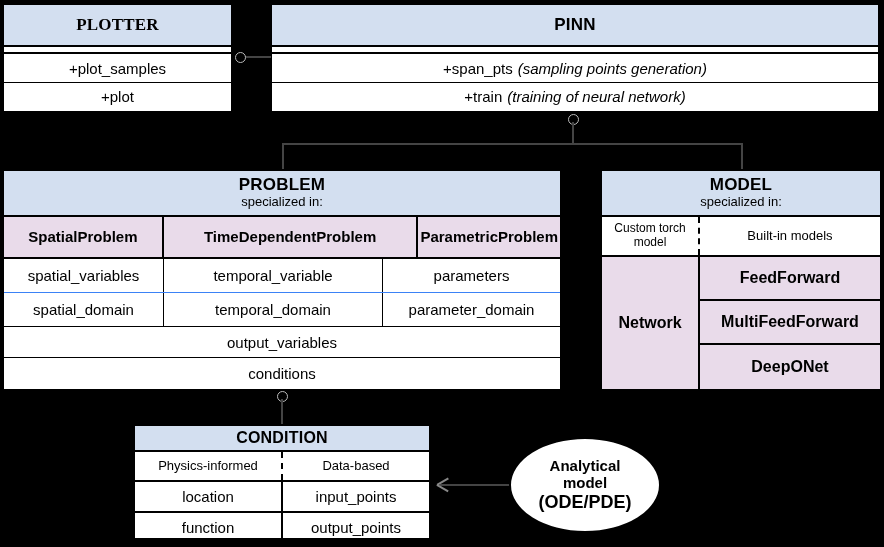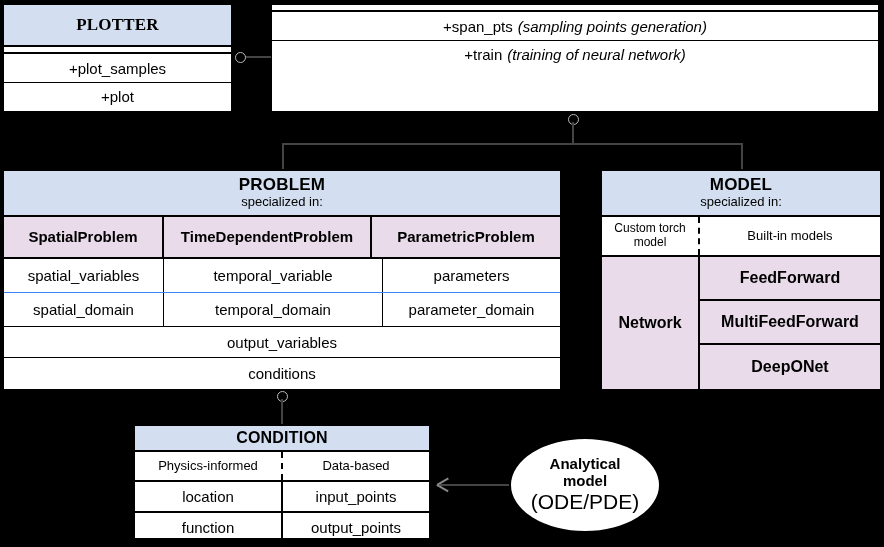--- a/index.html
+++ b/index.html
@@ -35,21 +35,21 @@
   .circ{position:absolute;border:1.5px solid #bbb;border-radius:50%;
         background:#000;width:9px;height:9px;}
 
   
   .ellipse{position:absolute;box-sizing:border-box;background:#fff;
            border:2px solid #000;border-radius:50%;
            display:flex;flex-direction:column;align-items:center;justify-content:center;
            text-align:center;line-height:1.12;}
   .ellipse .l1{font-size:15px;font-weight:700;}
   .ellipse .l2{font-size:15px;font-weight:700;}
-  .ellipse .l3{font-size:21px;font-weight:400;text-align:right;}
+  .ellipse .l3{font-size:18px;font-weight:700;text-align:right;}
 
   
   .arrowL{position:absolute;width:0;height:0;}
   .arrowL:before,.arrowL:after{content:"";position:absolute;background:#888;
      width:13px;height:1.6px;left:0;top:0;}
   .arrowL:before{transform-origin:0 50%;transform:rotate(30deg);}
   .arrowL:after{transform-origin:0 50%;transform:rotate(-30deg);}
 </style>
 </head>
 <body>
@@ -59,20 +59,23 @@
   <div class="box" style="left:2px;top:3px;width:231px;height:110px;">
     <div class="hdr" style="height:42px;font-family:Liberation Serif, serif;">
       <div class="t">PLOTTER</div>
     </div>
     <div style="height:5px;border-bottom:2px solid #000;background:#fff;"></div>
     <div class="row" style="height:28px;">+plot_samples</div>
     <div class="row bt1" style="height:28px;">+plot</div>
   </div>
 
   <div class="box" style="left:270px;top:3px;width:610px;height:110px;">
+    <div class="hdr" style="height:42px;">
+      <div class="t">PINN</div>
+    </div>
     <div style="height:5px;border-bottom:2px solid #000;background:#fff;"></div>
     <div class="row" style="height:28px;">
       <span>+span_pts</span>
       <span class="ital" style="margin-left:5px;">(sampling points generation)</span>
     </div>
     <div class="row bt1" style="height:28px;">
       <span>+train</span>
       <span class="ital" style="margin-left:5px;">(training of neural network)</span>
     </div>
   </div>
@@ -87,21 +90,21 @@
   <div class="lineg" style="left:741px;top:143px;width:1.5px;height:26px;"></div>
 
   <div class="box" style="left:2px;top:169px;width:560px;height:222px;">
     <div class="hdr" style="height:46px;">
       <div class="t">PROBLEM</div>
       <div class="s">specialized in:</div>
     </div>
 
     <div style="display:flex;height:40px;border-bottom:2px solid #000;">
       <div class="cell pink vr bold" style="width:160px;">SpatialProblem</div>
-      <div class="cell pink vr bold" style="width:208px;">TimeDependentProblem</div>
+      <div class="cell pink vr bold" style="width:255px;">TimeDependentProblem</div>
       <div class="cell pink bold" style="flex:1;">ParametricProblem</div>
     </div>
 
     <div style="display:flex;height:33px;border-bottom:1px solid #3b82f6;">
       <div class="cell vr1" style="width:160px;">spatial_variables</div>
       <div class="cell vr1" style="width:219px;">temporal_variable</div>
       <div class="cell" style="flex:1;">parameters</div>
     </div>
 
     <div style="display:flex;height:33px;border-bottom:1px solid #000;">

